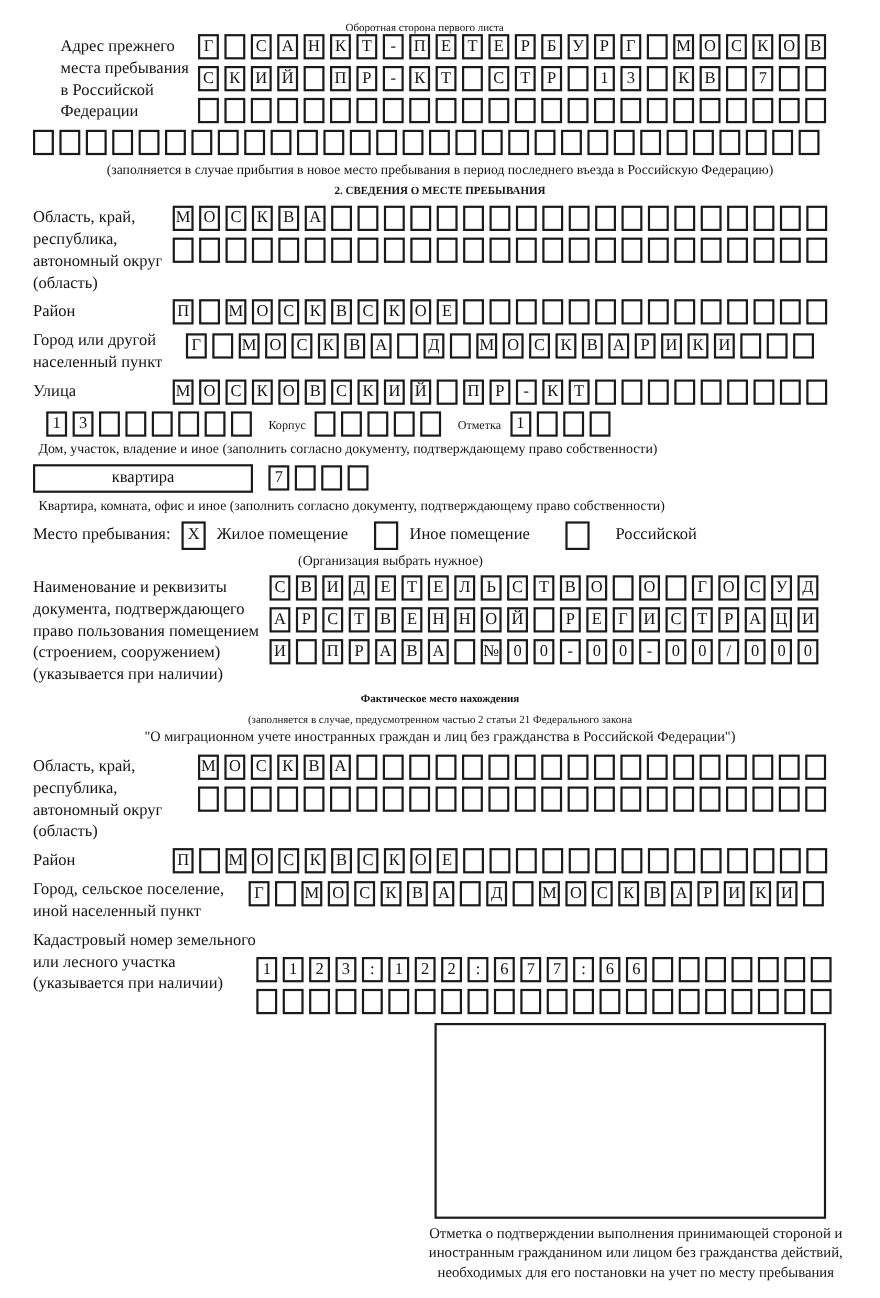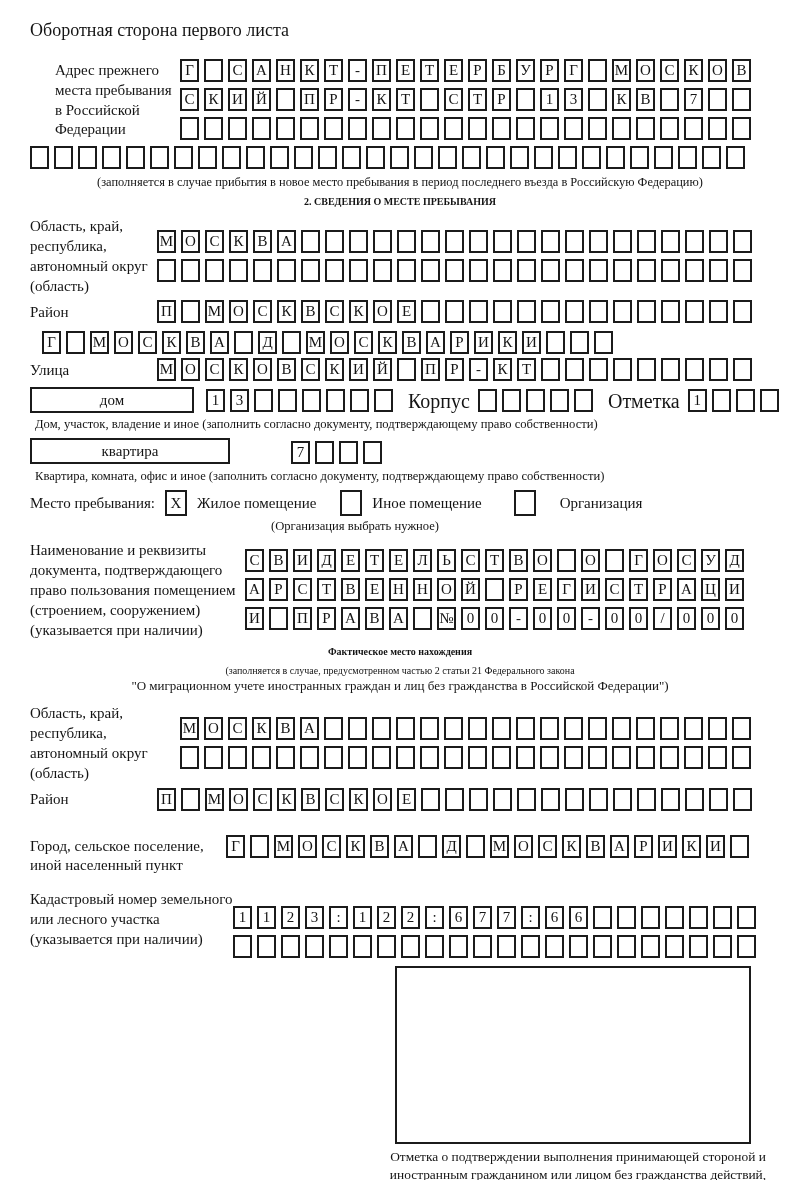--- a/index.html
+++ b/index.html
@@ -4,42 +4,42 @@
 <style>
   * { margin:0; padding:0; box-sizing:border-box; }
   html,body { background:#ffffff; }
   body {
     width:800px; height:1180px;
     font-family:"Liberation Serif","DejaVu Serif",serif;
     color:#141414;
     padding:20px 30px 10px 30px;
     overflow:hidden;
   }
-  .hdr-note { text-align:left; font-size:18px; padding-right:28px; margin-bottom:18px; }
-
-  .frow { display:flex; align-items:center; }
+  .hdr-note { text-align:center; font-size:10px; padding-right:28px; }
+
+  .frow { display:flex; align-items:flex-start; }
   .flabel { font-size:15px; line-height:1.32; flex:none; padding-top:2px; }
 
   .cellrow { display:flex; flex:none; margin-bottom:6px; }
   .cell {
     flex:none; width:19px; height:23px; margin-right:5px;
     border:2px solid #1b1b1b;
     display:flex; align-items:center; justify-content:center;
     font-size:15px; line-height:1;
   }
   .cellrow:last-child { margin-bottom:0; }
 
   .note { font-size:12.4px; text-align:center; margin:2px 0 6px 0; }
   .sec-title { font-size:10px; font-weight:bold; text-align:center; margin:6px 0 8px 0; }
 
   .widebox {
     border:2px solid #1b1b1b; height:26px; display:flex;
     align-items:center; justify-content:center; font-size:15px; flex:none;
   }
-  .inline-lbl { font-size:20px; padding:3px 8px 0 10px; flex:none; }
+  .inline-lbl { font-size:11px; padding:3px 8px 0 10px; flex:none; }
 
   .checkbox {
     flex:none; width:22px; height:26px; border:2px solid #1b1b1b;
     display:flex; align-items:center; justify-content:center;
     font-size:15px; margin:0 10px;
   }
   .stay-row { display:flex; align-items:center; font-size:15px; margin-top:6px; }
 
   .stamp-box { border:2px solid #1b1b1b; width:356px; height:178px; margin-left:365px; margin-top:8px; }
   .stamp-note { width:400px; margin-left:348px; text-align:center; font-size:13.4px; line-height:1.35; margin-top:4px; }
@@ -257,20 +257,21 @@
       <span class="cell"></span>
       <span class="cell"></span>
       <span class="cell"></span>
       <span class="cell"></span>
       <span class="cell"></span>
       <span class="cell"></span>
     </div>
 </div>
 
 <div class="frow mb4">
+  <div class="flabel" style="width:127px;">Город или другой населенный пункт</div>
   <div class="cellrow" style="margin-left:12px; margin-top:4px;">
       <span class="cell">Г</span>
       <span class="cell"></span>
       <span class="cell">М</span>
       <span class="cell">О</span>
       <span class="cell">С</span>
       <span class="cell">К</span>
       <span class="cell">В</span>
       <span class="cell">А</span>
       <span class="cell"></span>
@@ -317,21 +318,20 @@
       <span class="cell"></span>
       <span class="cell"></span>
       <span class="cell"></span>
       <span class="cell"></span>
       <span class="cell"></span>
       <span class="cell"></span>
     </div>
 </div>
 
 <div class="frow" style="align-items:center;">
-  <div class="widebox" style="width:164px;">дом</div>
   <div class="cellrow" style="margin-left:12px; margin-bottom:0;">
       <span class="cell">1</span>
       <span class="cell">3</span>
       <span class="cell"></span>
       <span class="cell"></span>
       <span class="cell"></span>
       <span class="cell"></span>
       <span class="cell"></span>
       <span class="cell"></span>
     </div>
@@ -346,39 +346,39 @@
   <div class="inline-lbl">Отметка</div>
   <div class="cellrow" style="margin-bottom:0;">
       <span class="cell">1</span>
       <span class="cell"></span>
       <span class="cell"></span>
       <span class="cell"></span>
     </div>
 </div>
 <div style="font-size:12.6px; margin:4px 0 6px 5px;">Дом, участок, владение и иное (заполнить согласно документу, подтверждающему право собственности)</div>
 
-<div class="frow" style="align-items:flex-end;gap:47px;">
+<div class="frow" style="align-items:center;">
   <div class="widebox" style="width:200px;">квартира</div>
   <div class="cellrow" style="margin-left:14px; margin-bottom:0;">
       <span class="cell">7</span>
       <span class="cell"></span>
       <span class="cell"></span>
       <span class="cell"></span>
     </div>
 </div>
 <div style="font-size:12.6px; margin:5px 0 6px 5px;">Квартира, комната, офис и иное (заполнить согласно документу, подтверждающему право собственности)</div>
 
 <div class="stay-row">
   <span>Место пребывания:</span>
   <span class="checkbox">X</span>
   <span>Жилое помещение</span>
   <span class="checkbox" style="margin-left:24px;"></span>
   <span>Иное помещение</span>
   <span class="checkbox" style="margin-left:32px; margin-right:24px;"></span>
-  <span>Организация</span>
+  <span>Российской</span>
 </div>
 <div style="font-size:12.6px; width:310px; margin-left:170px; text-align:center; margin-top:3px; margin-bottom:5px;">(Организация выбрать нужное)</div>
 
 <div class="frow mb6">
   <div class="flabel" style="width:215px;">Наименование и реквизиты документа, подтверждающего право пользования помещением (строением, сооружением) (указывается при наличии)</div>
   <div>
     <div class="cellrow">
         <span class="cell">С</span>
         <span class="cell">В</span>
         <span class="cell">И</span>
@@ -537,21 +537,21 @@
       <span class="cell"></span>
       <span class="cell"></span>
       <span class="cell"></span>
       <span class="cell"></span>
       <span class="cell"></span>
       <span class="cell"></span>
     </div>
 </div>
 
 <div class="frow mb4">
-  <div class="flabel" style="width:196px;margin-top:20px;">Город, сельское поселение, иной населенный пункт</div>
+  <div class="flabel" style="width:196px;">Город, сельское поселение, иной населенный пункт</div>
   <div class="cellrow" style="margin-top:3px;">
       <span class="cell">Г</span>
       <span class="cell"></span>
       <span class="cell">М</span>
       <span class="cell">О</span>
       <span class="cell">С</span>
       <span class="cell">К</span>
       <span class="cell">В</span>
       <span class="cell">А</span>
       <span class="cell"></span>

